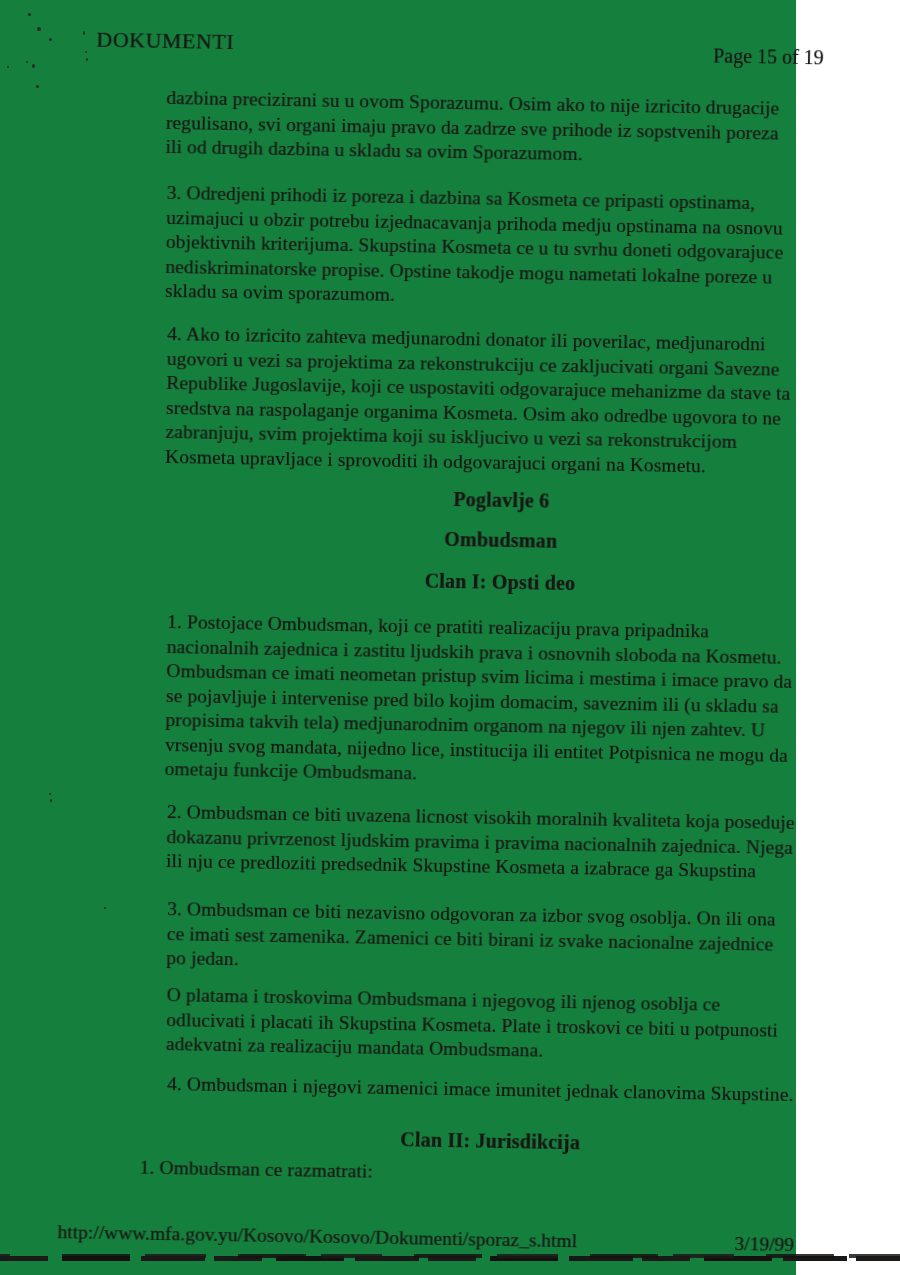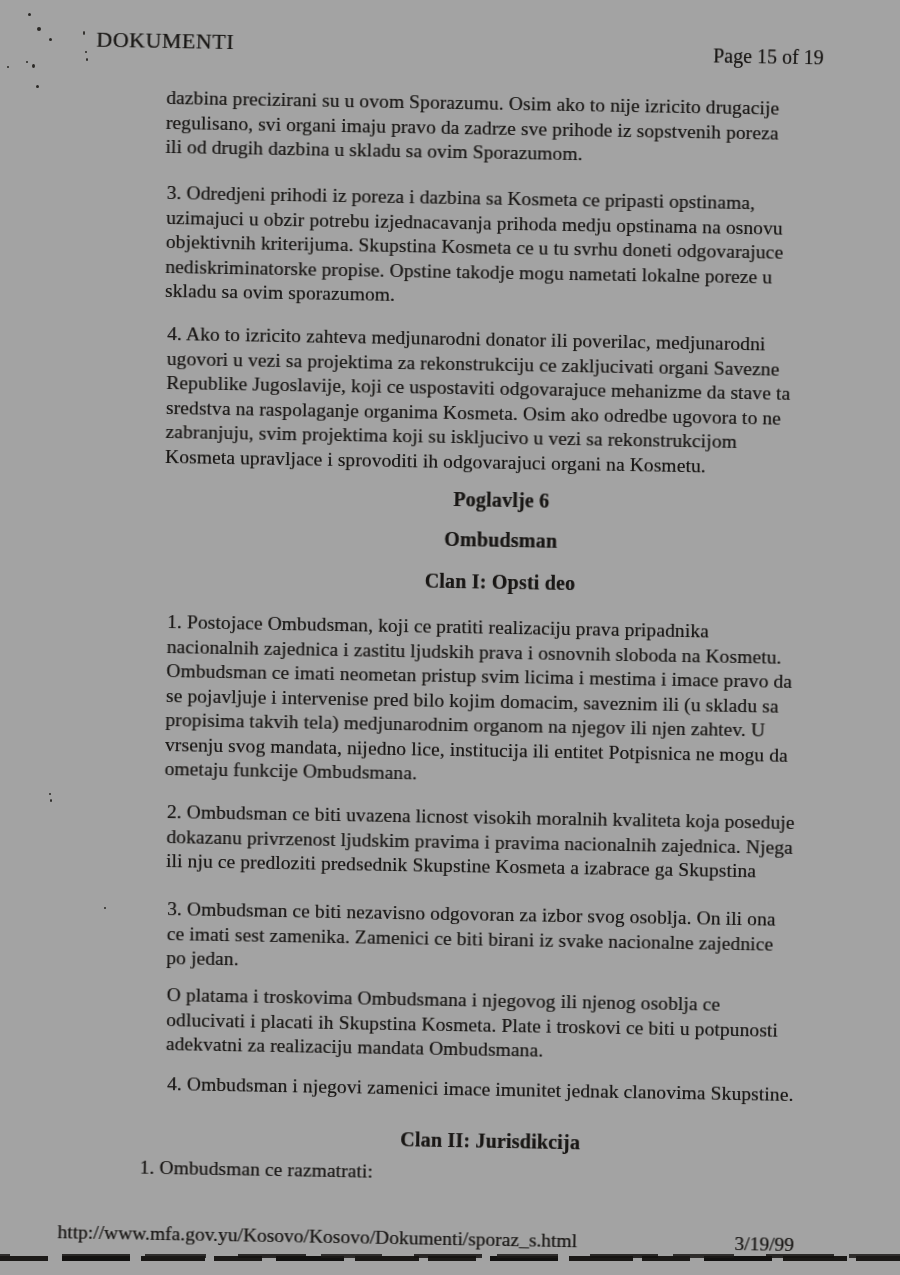--- a/index.html
+++ b/index.html
@@ -5,23 +5,23 @@
   html, body {
     margin: 0;
     padding: 0;
     width: 900px;
     height: 1275px;
     background: #ffffff;
     overflow: hidden;
   }
   .page {
     position: relative;
-    width: 900px;
+    width: 796px;
     height: 1275px;
-    background: #a3a3a3;
+    background: #15803d;
     font-family: "Liberation Serif", serif;
     color: #181614;
   }
   
   .rot {
     position: absolute;
     left: 0; top: 0;
     width: 900px; height: 1275px;
     transform: rotate(1deg);
     transform-origin: 0 0;

